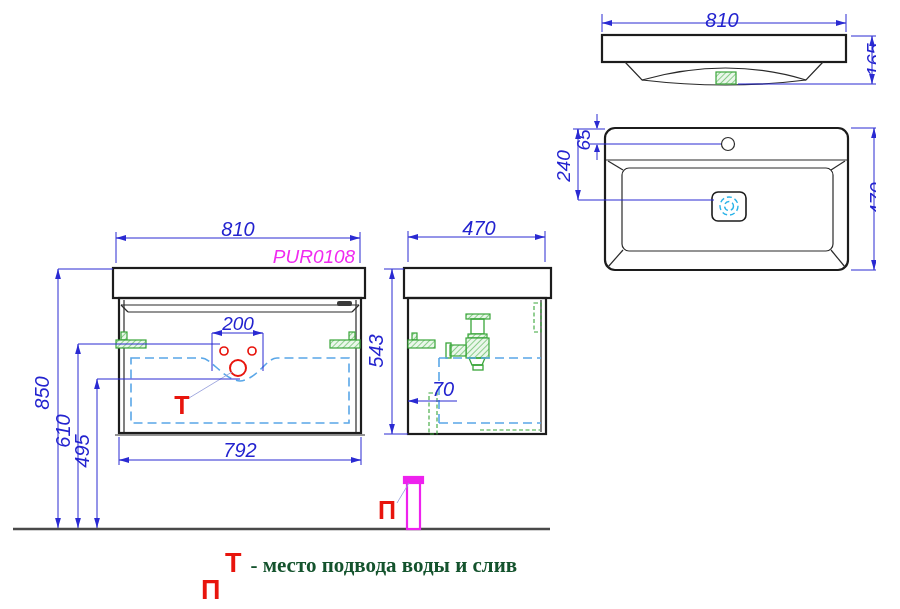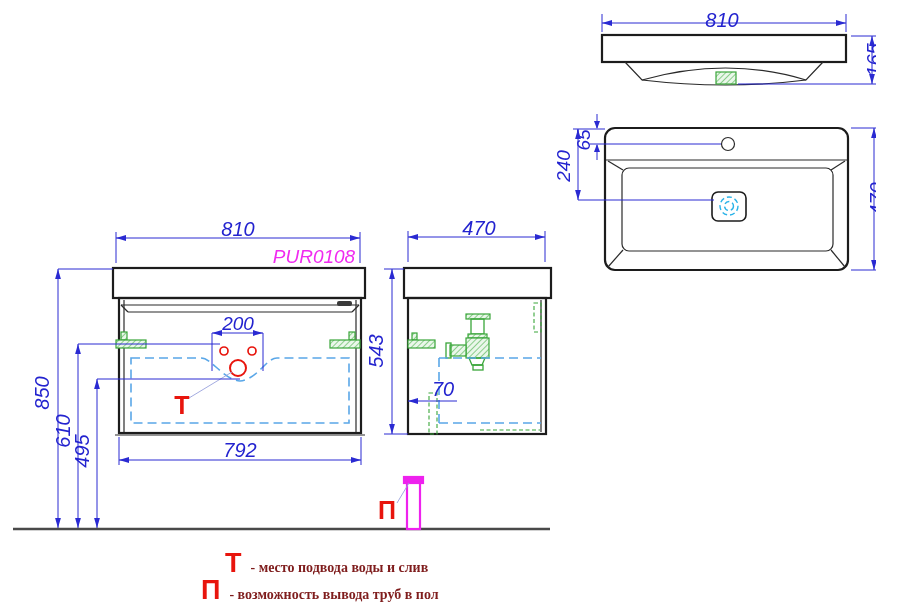--- a/index.html
+++ b/index.html
@@ -18,21 +18,21 @@
   .gdash{stroke:#3aa63a;stroke-width:1.1;fill:none;stroke-dasharray:4 2.5;}
   .bdash{stroke:#5aa7e8;stroke-width:1.6;fill:none;stroke-dasharray:9 5;}
   .cyd{stroke:#2bb3e8;stroke-width:1.4;fill:none;stroke-dasharray:5 3;}
   .red{stroke:#e8150d;fill:none;}
   .mark{fill:#e8150d;font-weight:700;font-size:25px;font-family:"Liberation Sans",sans-serif;}
   .leader{stroke:#99a2dd;stroke-width:0.9;fill:none;}
   .pipe{stroke:#ee22ee;stroke-width:2.2;}
   
   .legend-row{position:absolute;display:flex;align-items:baseline;gap:9px;white-space:nowrap;}
   .legend-sym{color:#e8150d;font-weight:700;font-size:27px;font-family:"Liberation Sans",sans-serif;line-height:1;}
-  .legend-text{color:#7f1d1d;font-weight:700;font-size:14px;font-family:"Liberation Serif",serif;line-height:1;}
+  .legend-text{color:#14532d;font-weight:700;font-size:21px;font-family:"Liberation Serif",serif;line-height:1;}
 </style>
 </head>
 <body>
 
 <div id="canvas">
 <svg width="900" height="609" viewBox="0 0 900 609">
   <defs>
     <pattern id="hatchG" width="4" height="4" patternUnits="userSpaceOnUse" patternTransform="rotate(45)">
       <rect width="4" height="4" fill="#eaf7ea"></rect>
       <line x1="0" y1="0" x2="0" y2="4" stroke="#57b657" stroke-width="1.3"></line>
@@ -199,15 +199,14 @@
     <text class="mark" x="387" y="519" text-anchor="middle">П</text>
   </g>
 </svg>
 
 <div class="legend-row" style="left:225px;top:550px;">
   <span class="legend-sym">Т</span>
   <span class="legend-text">- место подвода воды и слив</span>
 </div>
 <div class="legend-row" style="left:201px;top:577px;">
   <span class="legend-sym">П</span>
-  <span class="legend-text">- возможность вывода труб в пол</span>
 </div>
 </div>
 
 </body></html>

